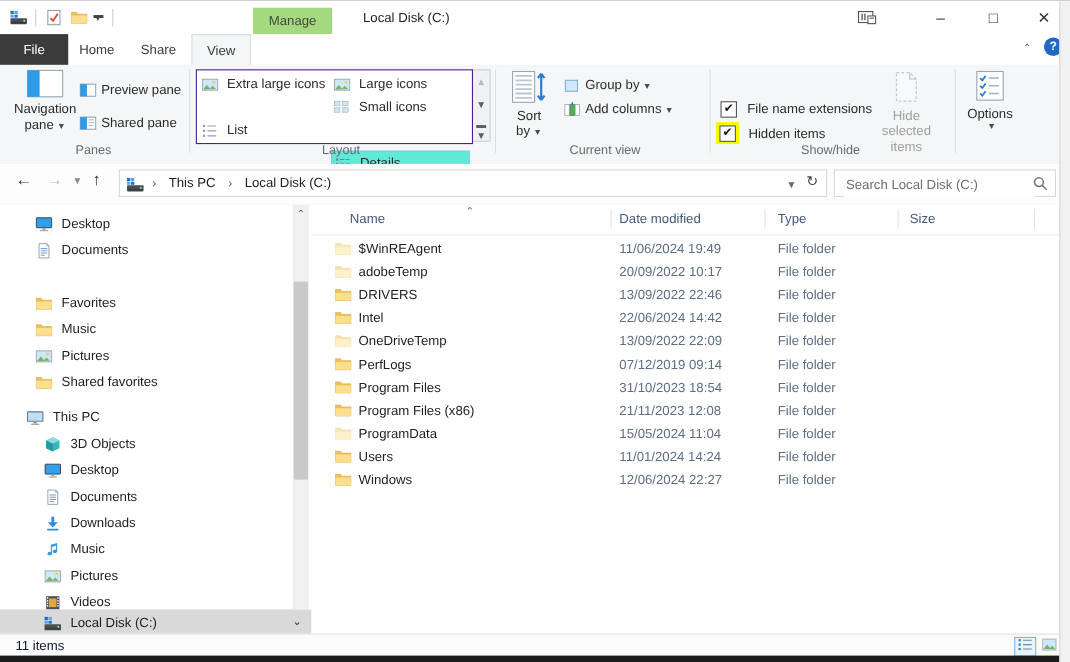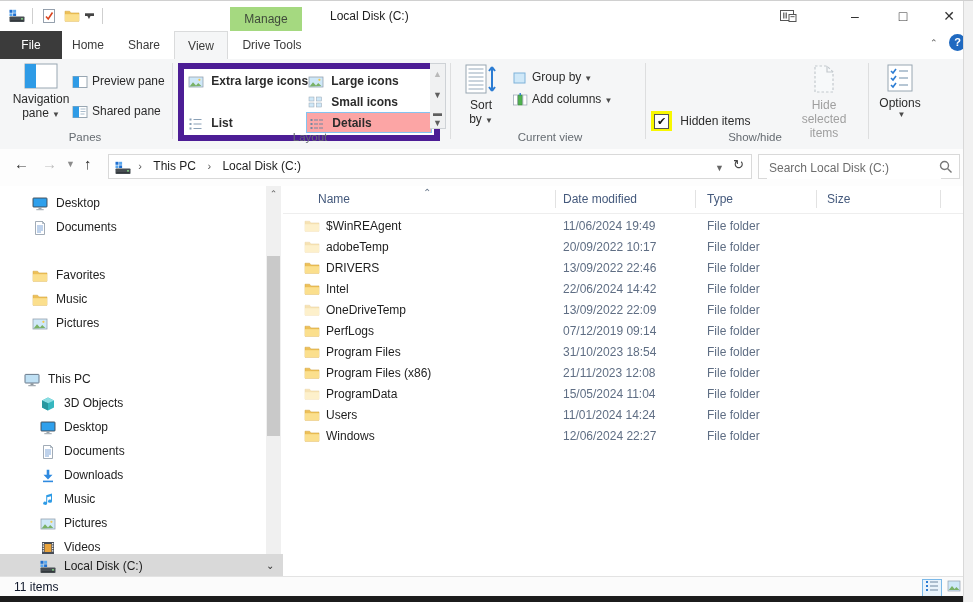--- a/index.html
+++ b/index.html
@@ -20,22 +20,22 @@
   .tab.filetab{background:#3b3b3b;color:#fff;}
   .tab.active{background:#f5f6f7;border:1px solid #dadbdc;border-bottom:none;box-sizing:border-box;}
   
   .ribbon{left:0;top:58px;width:973px;height:90px;background:#f5f6f7;border-bottom:1px solid #d9dadb;}
   .gsep{width:1px;top:4px;height:76px;background:#dddedf;}
   .glabel{color:#656b71;font-size:11.5px;text-align:center;}
   .rsmall{height:20px;line-height:20px;white-space:nowrap;color:#2b2b2b;cursor:default;}
   .rsmall .i16{margin-right:4px;}
   .dd{font-size:8px;color:#4a4a4a;margin-left:3px;}
   .bigbtn{text-align:center;color:#2b2b2b;}
-  .listbox{background:#fff;border:6px solid #4c1d95;font-weight:bold;}
-  .sel-item{background:#fca5a5;border:1px solid #84c3f0;box-sizing:border-box;}
+  .listbox{background:#fff;border:1px solid #4c1d95;}
+  .sel-item{background:#5eead4;border:1px solid #84c3f0;box-sizing:border-box;margin-top:30px;}
   .cb{width:13px;height:13px;border:1px solid #555;background:#fff;display:inline-block;
       vertical-align:middle;margin-right:6px;text-align:center;line-height:12px;font-size:11px;color:#111;}
   .hl-yellow{background:#f8f800;padding:3px 3px 3px 3px;}
   .disabledtxt{color:#9f9f9f;}
   
   .addrrow{left:0;top:148px;width:973px;height:37px;background:#fdfdfd;border-bottom:1px solid #e9e9e9;}
   .navglyph{font-size:15px;color:#333;top:6px;}
   .navglyph.dis{color:#bdbdbd;}
   .addrbox{left:108px;top:5px;width:644px;height:25px;background:#fff;border:1px solid #d9d9d9;box-sizing:border-box;}
   .crumb{line-height:23px;color:#1e1e1e;padding:0 6px;display:inline-block;}
@@ -167,21 +167,20 @@
     <div class="abs wc" style="left:832px">–</div>
     <div class="abs wc" style="left:880px">□</div>
     <div class="abs wc" style="left:926px">✕</div>
   </div>
 
   <div class="abs tabrow">
     <div class="abs tab filetab" style="left:0;width:62px">File</div>
     <div class="abs tab" style="left:62px;width:52px">Home</div>
     <div class="abs tab" style="left:114px;width:60px">Share</div>
     <div class="abs tab active" style="left:174px;width:54px">View</div>
-    <div class="abs tab" style="left:228px;width:88px">Drive Tools</div>
     <div class="abs" style="left:930px;top:7px;font-size:9px;color:#555">⌃</div>
     <div class="abs" style="left:949px;top:3px;width:17px;height:17px;border-radius:50%;background:#1f69c0;color:#fff;text-align:center;line-height:17px;font-size:11px;font-weight:bold">?</div>
   </div>
 
   <div class="abs ribbon">
 
     <div class="abs bigbtn" style="left:12px;top:4px;width:58px">
       <svg width="34" height="26">
         <rect x="1" y="1" width="32" height="24" fill="#fff" stroke="#98a6b2"></rect>
         <rect x="1" y="1" width="11" height="24" fill="#2e9be6"></rect>
@@ -285,20 +284,24 @@
         <rect x="1.5" y="3" width="4" height="10" fill="#fff" stroke="#94a2b0" stroke-width=".7"></rect>
         <rect x="6.2" y="3" width="4" height="10" fill="#4fb34f" stroke="#3c8a3c" stroke-width=".7"></rect>
         <rect x="10.9" y="3" width="4" height="10" fill="#fff" stroke="#94a2b0" stroke-width=".7"></rect>
         <path d="M8.2 1v2.4" stroke="#2b7cd3" stroke-width="1.4"></path>
       </svg><span>Add columns</span><span class="dd">▼</span>
     </div>
     <div class="abs glabel" style="left:495px;top:72px;width:110px">Current view</div>
 
     <div class="abs gsep" style="left:645px"></div>
 
+    <div class="abs rsmall" style="left:655px;top:30px">
+      <span class="cb">✔</span>
+      <span>File name extensions</span>
+    </div>
     <div class="abs rsmall" style="left:651px;top:52px">
       <span class="hl-yellow"><span class="cb" style="margin-right:0">✔</span></span>
       <span style="margin-left:5px">Hidden items</span>
     </div>
     <div class="abs bigbtn disabledtxt" style="left:788px;top:4px;width:72px">
       <svg width="30" height="32">
         <path d="M6 3h12l6 6v20H6z" fill="#f7f9fa" stroke="#c3c9ce" stroke-dasharray="2.5 2" stroke-width="1.2"></path>
         <path d="M18 3v6h6" fill="none" stroke="#c3c9ce" stroke-width="1.2"></path>
       </svg>
       <div>Hide selected</div>
@@ -361,20 +364,23 @@
           </svg><span>Documents</span></div>
       <div class="abs sbitem" style="left:32px;top:77px"><svg class="i16">
             <use href="#sym-folder"></use>
           </svg><span>Favorites</span></div>
       <div class="abs sbitem" style="left:32px;top:101px"><svg class="i16">
             <use href="#sym-folder"></use>
           </svg><span>Music</span></div>
       <div class="abs sbitem" style="left:32px;top:125px"><svg class="i16">
             <use href="#sym-picture"></use>
           </svg><span>Pictures</span></div>
+      <div class="abs sbitem" style="left:32px;top:149px"><svg class="i16">
+            <use href="#sym-folder"></use>
+          </svg><span>Shared favorites</span></div>
 
       <div class="abs sbitem" style="left:24px;top:181px"><svg class="i16">
             <use href="#sym-thispc"></use>
           </svg><span>This PC</span></div>
       <div class="abs sbitem" style="left:40px;top:205px"><svg class="i16">
             <use href="#sym-cube"></use>
           </svg><span>3D Objects</span></div>
       <div class="abs sbitem" style="left:40px;top:229px"><svg class="i16">
             <use href="#sym-monitor"></use>
           </svg><span>Desktop</span></div>

